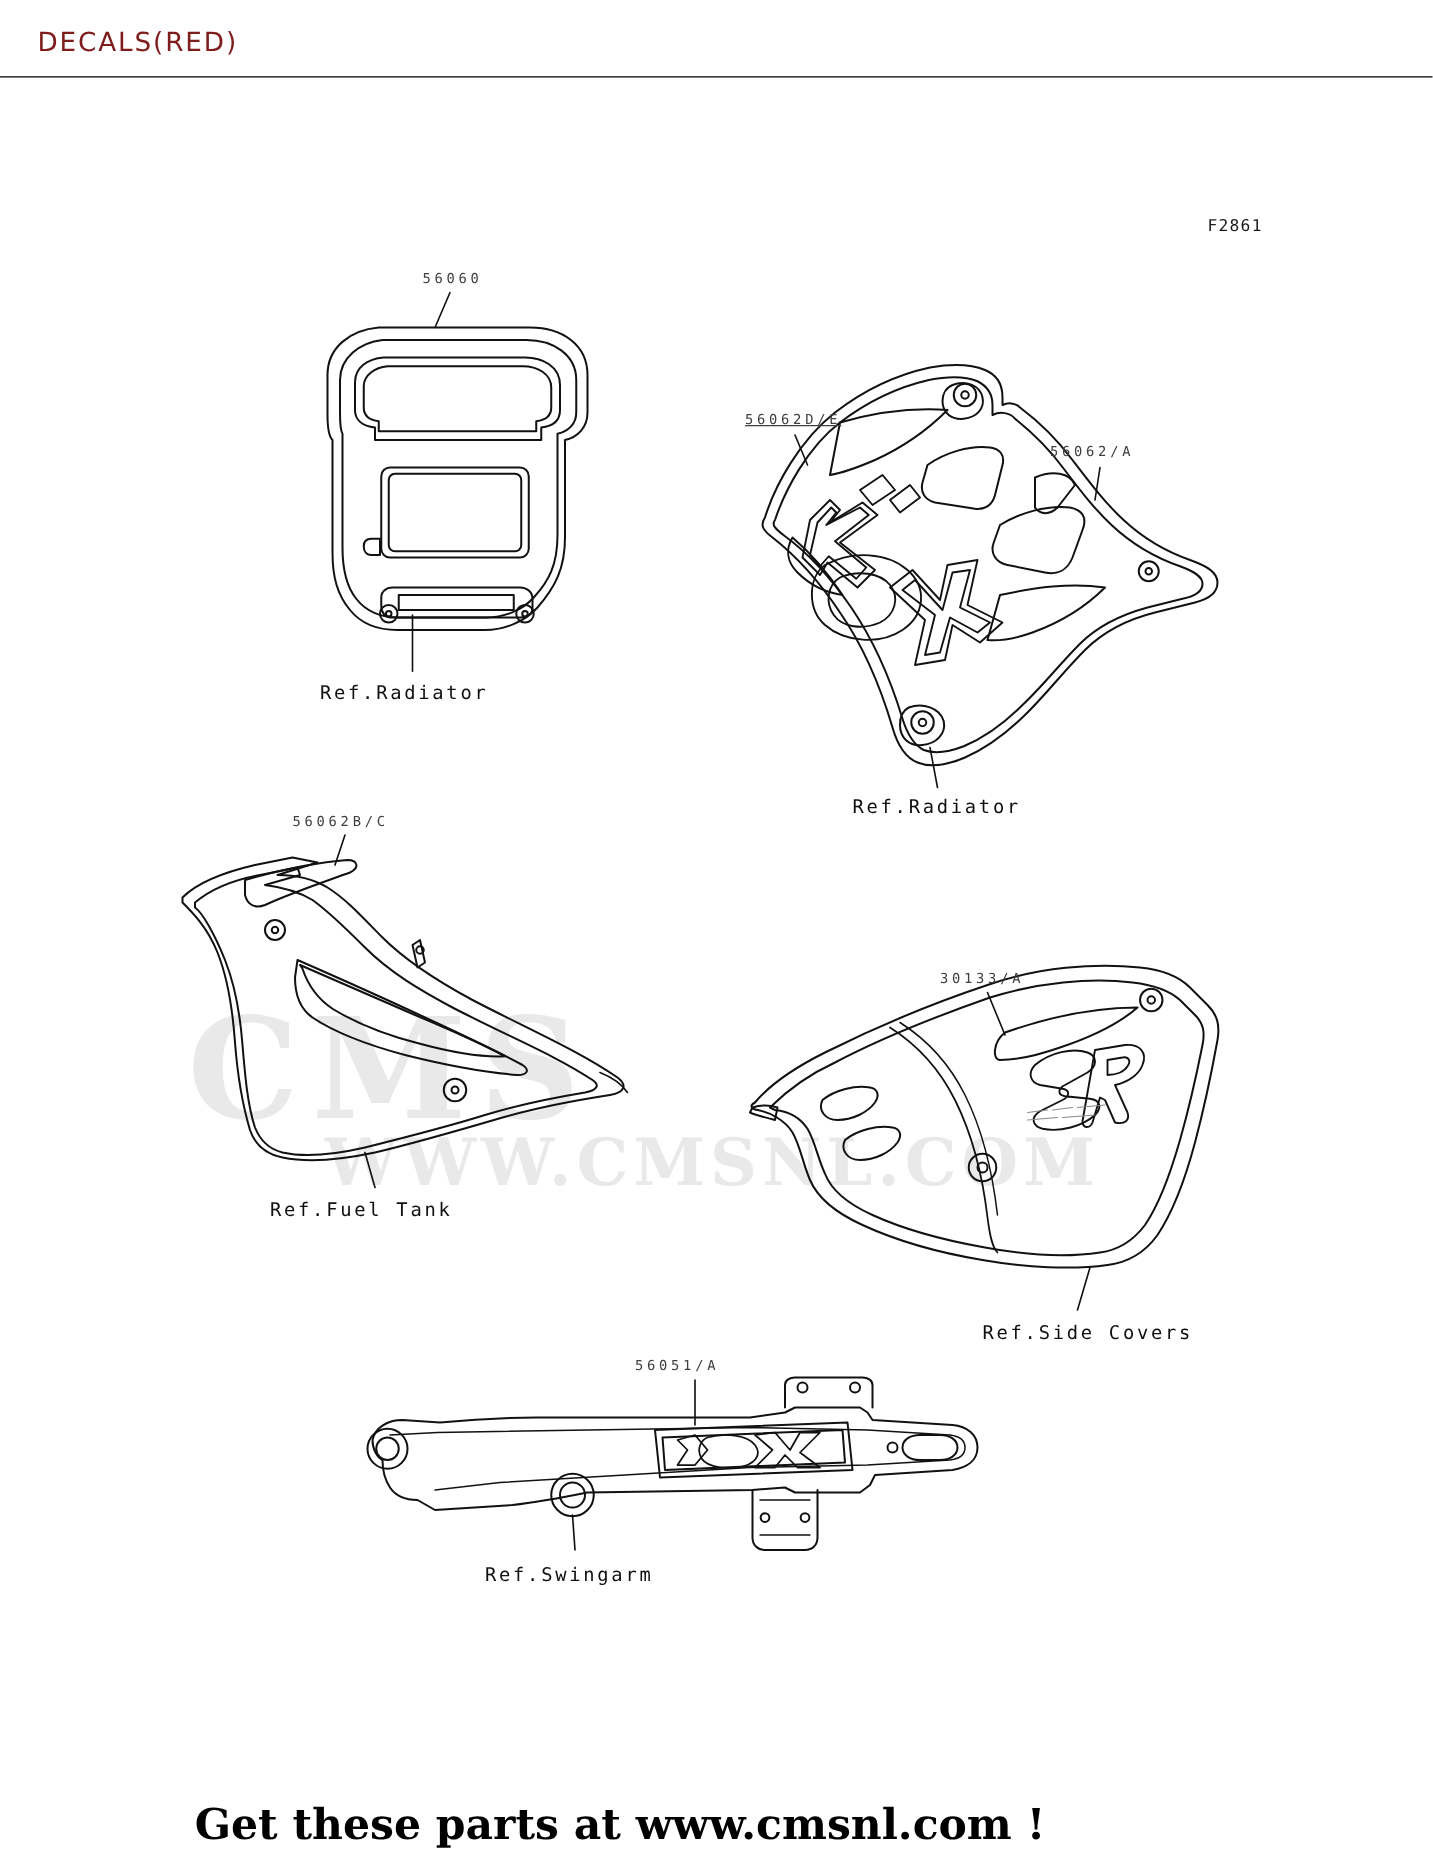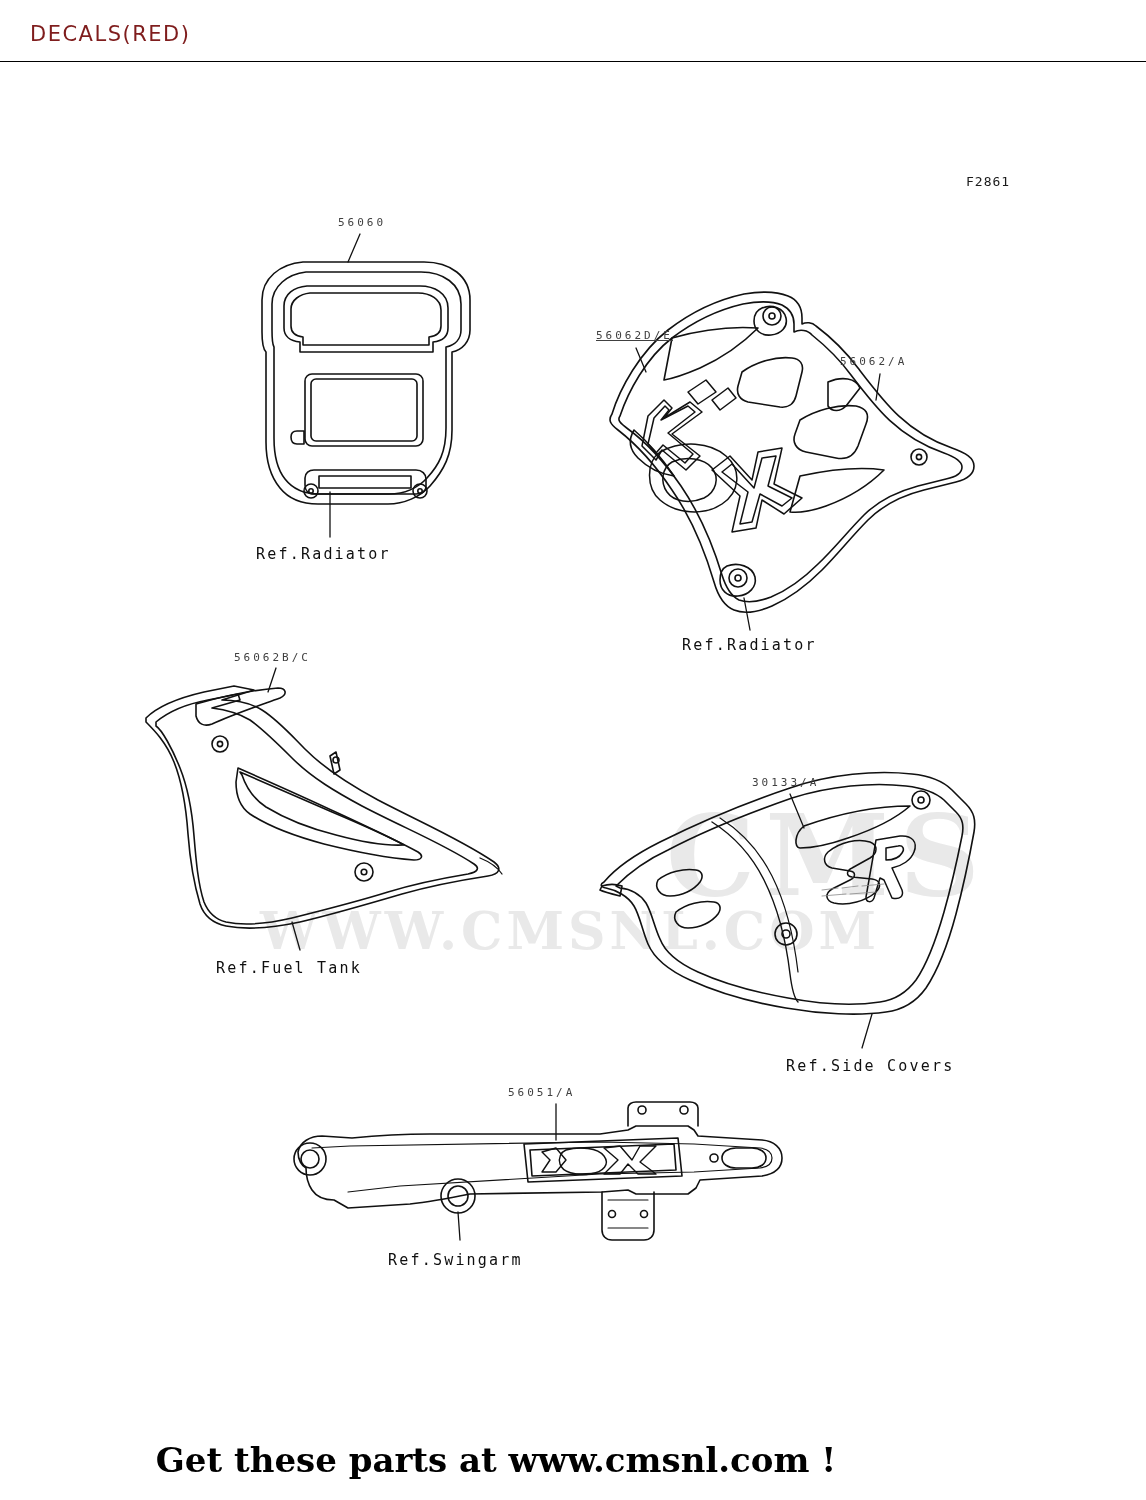--- a/index.html
+++ b/index.html
@@ -89,21 +89,21 @@
     text-align: center;
     font-family: "DejaVu Serif", serif;
     font-weight: bold;
     font-size: 52px;
     letter-spacing: 4px;
   }
   .wm-big {
     left: 150px;
     top: 790px;
     width: 840px;
-    text-align: right;
+    text-align: left;
     font-family: "DejaVu Serif", serif;
     font-weight: bold;
     font-size: 112px;
     letter-spacing: 10px;
   }
 </style>
 </head>
 <body>
 
 <div id="page">

